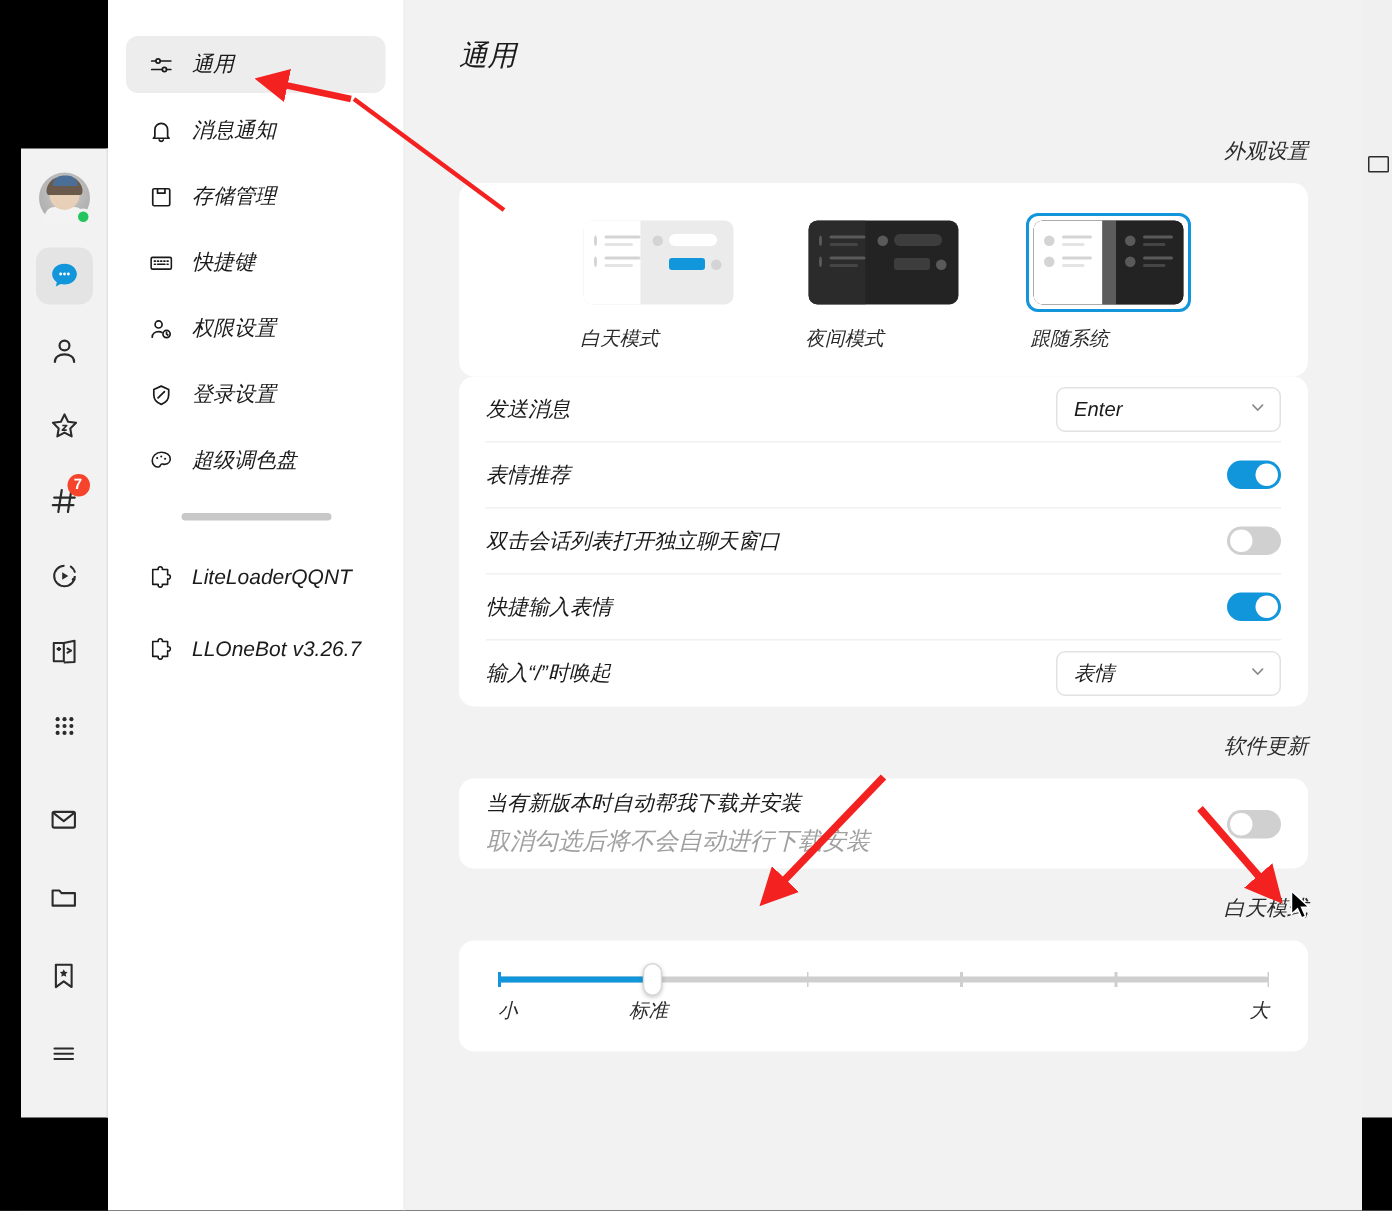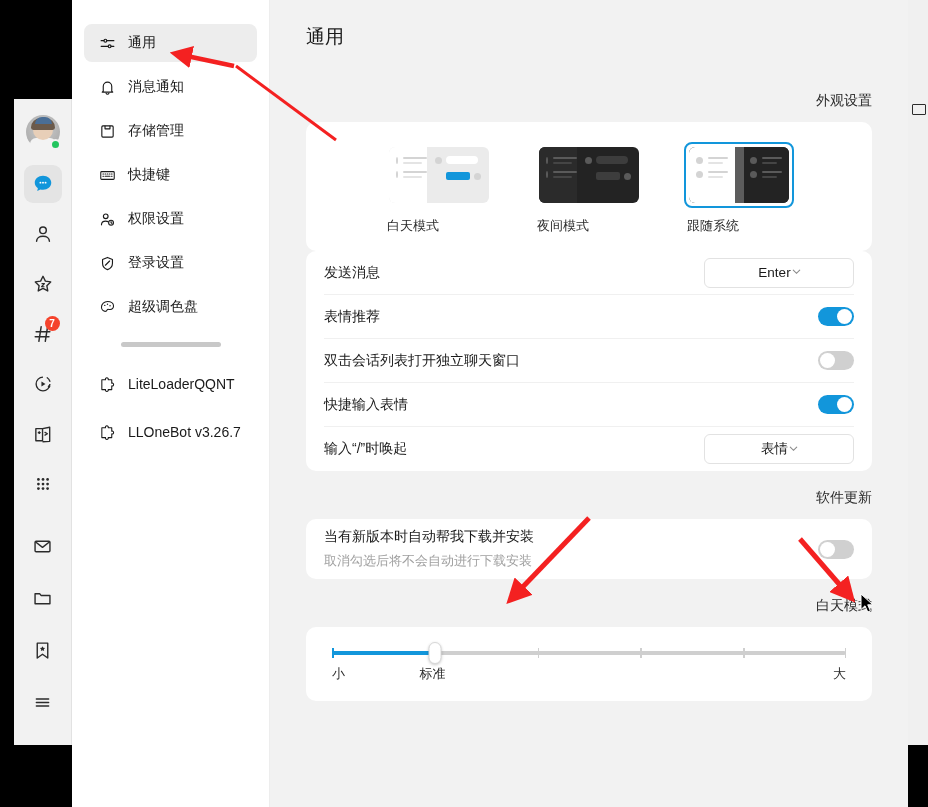--- a/index.html
+++ b/index.html
@@ -68,20 +68,21 @@
     position: absolute; right: 2px; top: 1px; min-width: 15px; height: 15px;
     border-radius: 8px; background: #f5432c; color: #fff;
     font-size: 10px; line-height: 15px; text-align: center; font-weight: bold;
     padding: 0 3px;
   }
 
   
   .window {
     position: absolute; left: 72px; top: 0; width: 836px; height: 807px;
     background: #ffffff;
+    font-style: italic;
   }
 
   
   .titlebar {
     position: absolute; right: 0; top: 0; height: 32px; width: 140px;
     display: flex; align-items: flex-start; justify-content: flex-end;
   }
   .wbtn {
     width: 44px; height: 30px; display: flex; align-items: center; justify-content: center;
     cursor: pointer;
@@ -147,25 +148,25 @@
   .theme-label { font-size: 13px; color: #2b2b2b; margin-top: 9px; text-align: left; padding-left: 3px; }
 
   
   .row {
     display: flex; align-items: center; justify-content: space-between;
     height: 44px; border-bottom: 1px solid #f0f0f0;
   }
   .row:last-child { border-bottom: none; }
   .row-label { font-size: 14px; color: #1a1a1a; }
   .row-tall { height: 60px; align-items: center; }
-  .row-sub { font-size: 13px; color: #a0a0a0; margin-top: 6px; }
+  .row-sub { font-size: 16px; color: #a0a0a0; margin-top: 6px; }
 
   .select {
     width: 150px; height: 30px; border: 1px solid #e2e2e2; border-radius: 6px;
-    display: flex; align-items: center; justify-content: center;
+    display: flex; align-items: center; justify-content: space-between;
     padding: 0 9px 0 11px; font-size: 13.5px; color: #1a1a1a; cursor: pointer;
     background: #fff;
   }
   .chev { color: #8a8a8a; font-size: 11px; }
 
   .toggle {
     width: 36px; height: 19px; border-radius: 10px; position: relative;
     cursor: pointer; flex: 0 0 36px;
   }
   .toggle.on { background: #1296db; }

